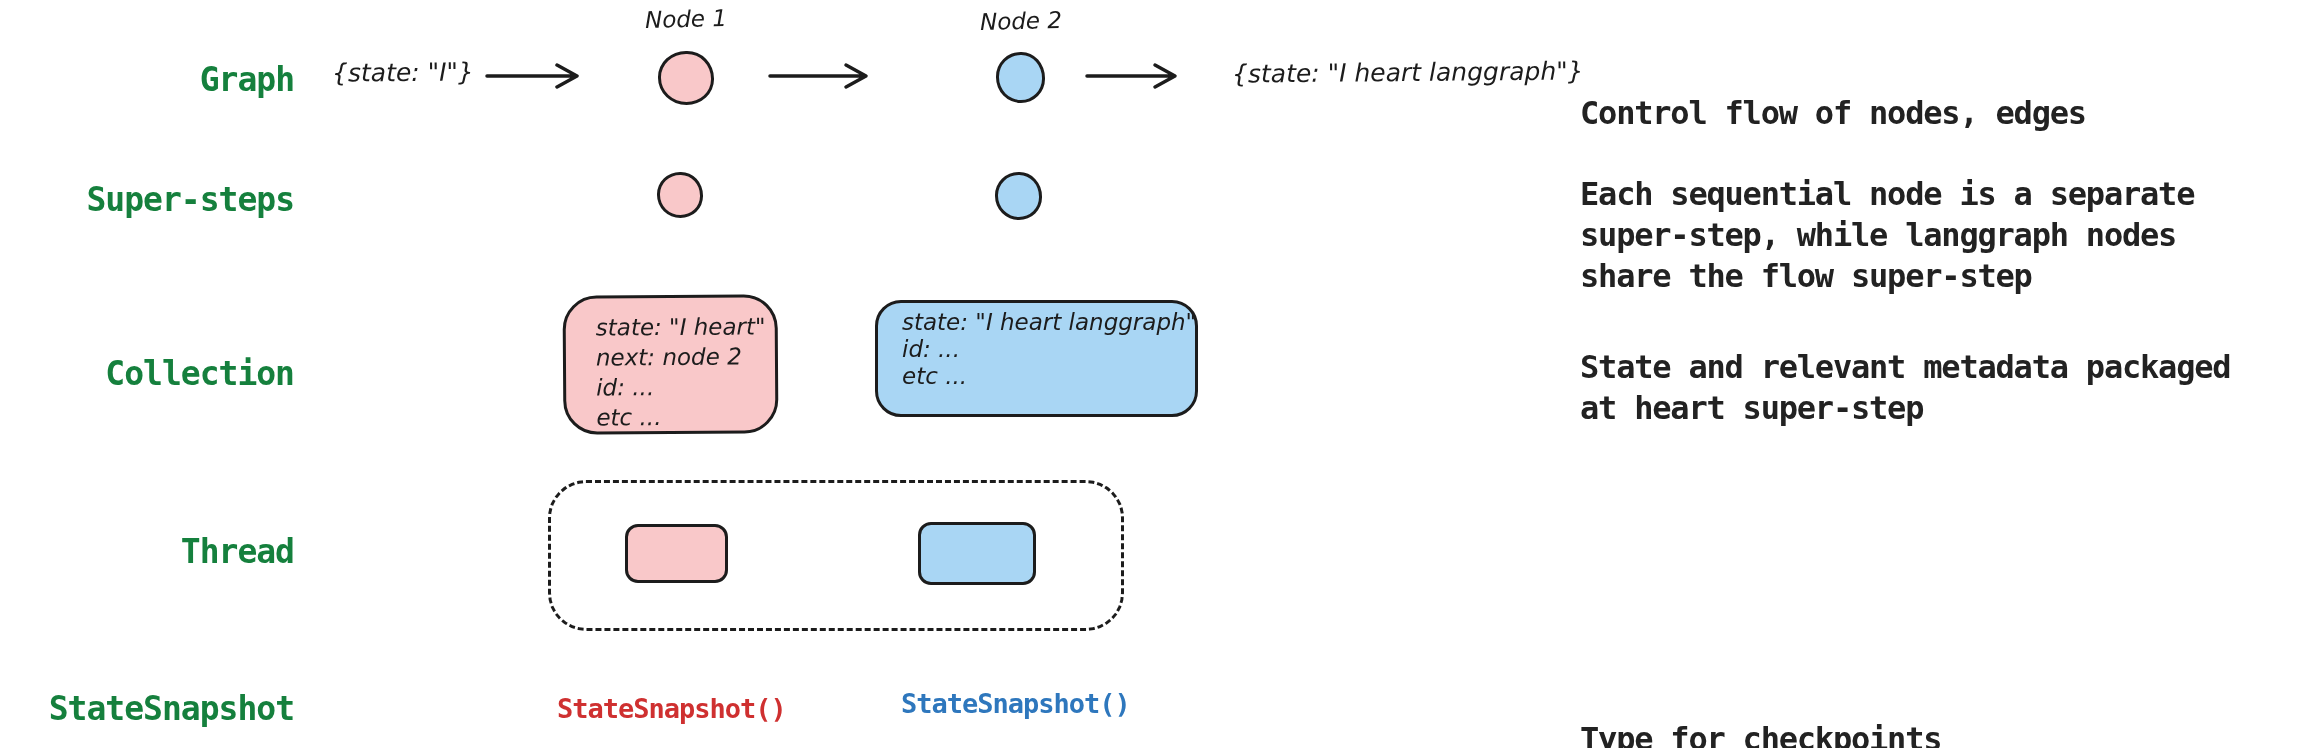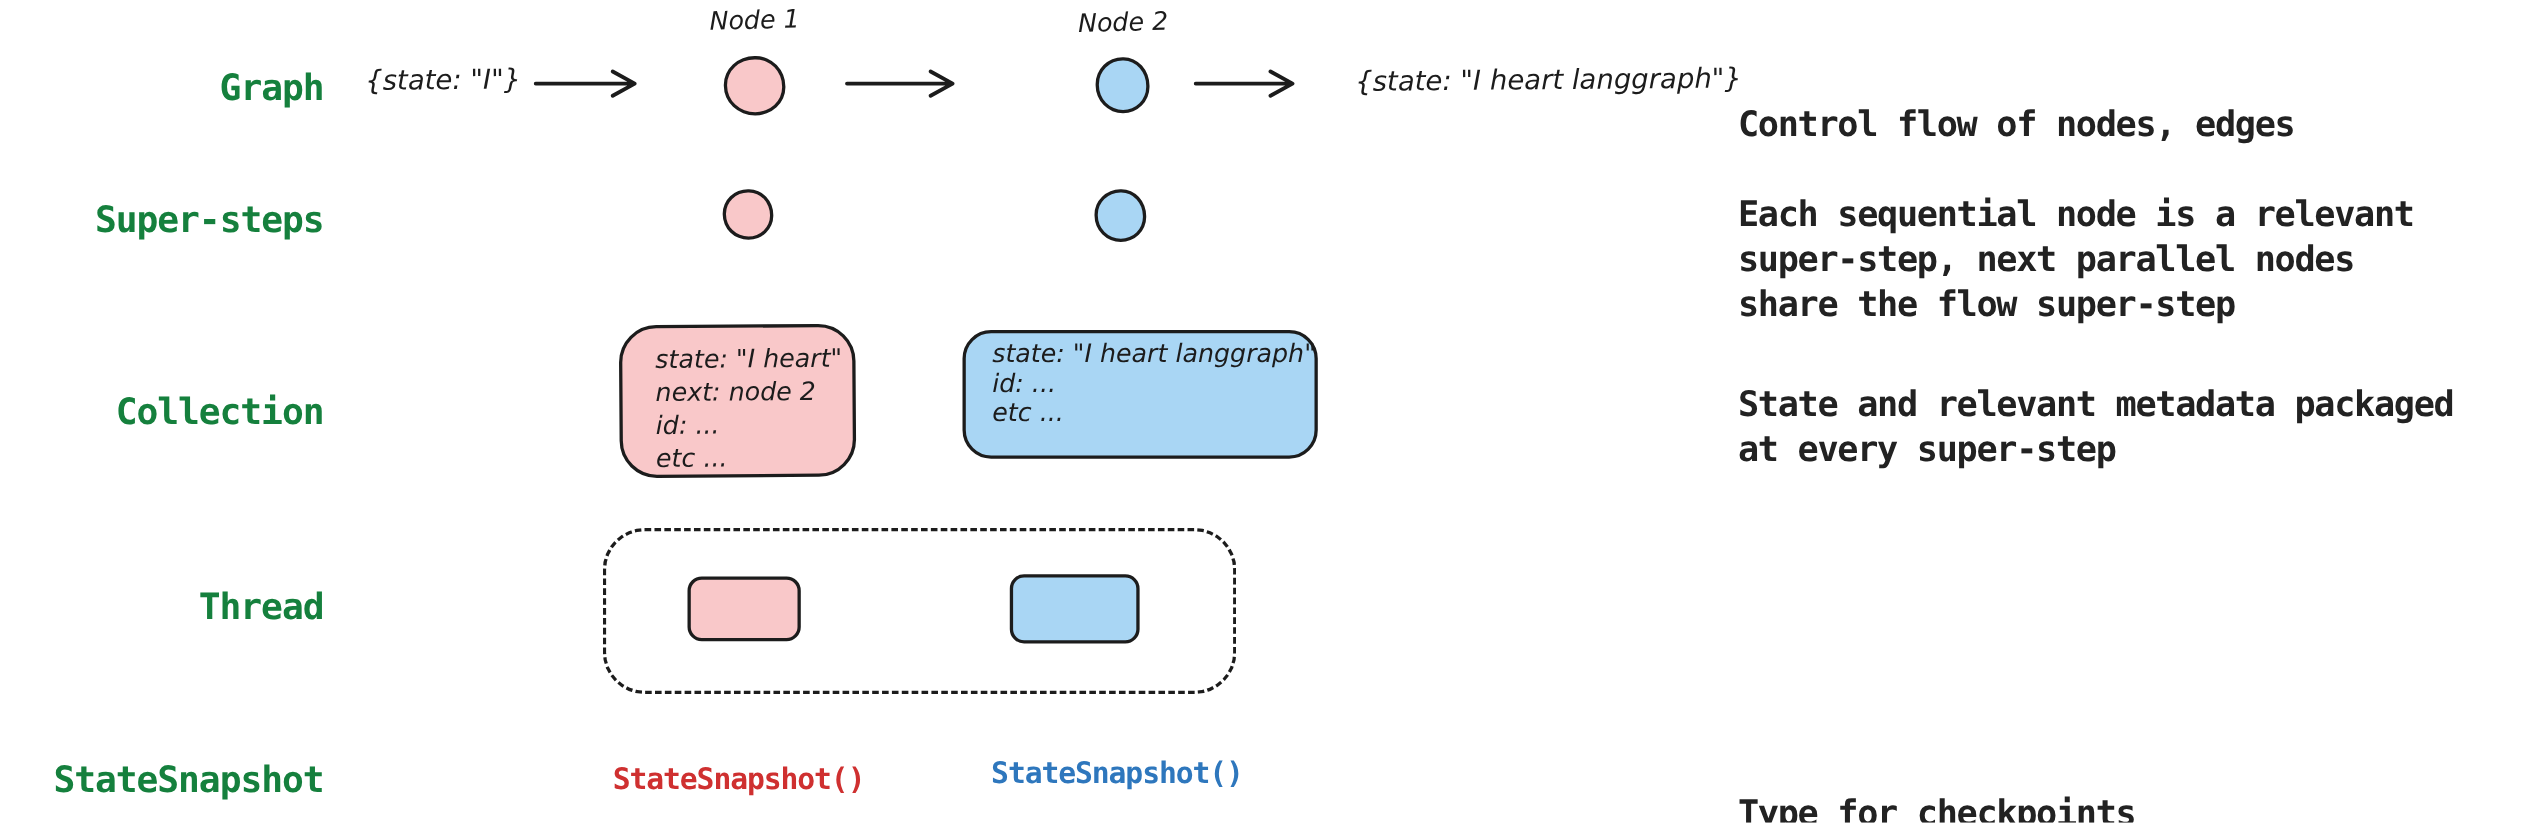--- a/index.html
+++ b/index.html
@@ -133,41 +133,41 @@
   </svg>
 
   <div class="hand state-text" style="left:1232px; top:58px">{state: "I heart langgraph"}</div>
 
   <div class="desc" style="top:61px">Control flow of nodes, edges</div>
 
   <div class="node-circle fill-pink" style="left:657px; top:172px; width:46px; height:46px"></div>
   <div class="node-circle fill-blue" style="left:995px; top:172px; width:47px; height:48px"></div>
 
   <div class="desc" style="top:142px">
-    <div class="desc-line">Each sequential node is a relevant</div>
-    <div class="desc-line">super-step, next parallel nodes</div>
+    <div class="desc-line">Each sequential node is a separate</div>
+    <div class="desc-line">super-step, while langgraph nodes</div>
     <div class="desc-line">share the flow super-step</div>
   </div>
 
   <div class="chk-box chk-pink fill-pink" style="left:563px; top:295px; width:215px; height:139px; transform:rotate(-0.4deg)">
     <div class="chk-line">state: "I heart"</div>
     <div class="chk-line">next: node 2</div>
     <div class="chk-line">id: ...</div>
     <div class="chk-line">etc ...</div>
   </div>
 
   <div class="chk-box chk-blue fill-blue" style="left:875px; top:300px; width:323px; height:117px">
     <div class="chk-line">state: "I heart langgraph"</div>
     <div class="chk-line">id: ...</div>
     <div class="chk-line">etc ...</div>
   </div>
 
   <div class="desc" style="top:315px">
     <div class="desc-line">State and relevant metadata packaged</div>
-    <div class="desc-line">at every super-step</div>
+    <div class="desc-line">at heart super-step</div>
   </div>
 
   <div class="thread-box" style="left:548px; top:480px; width:576px; height:151px"></div>
   <div class="thread-chip fill-pink" style="left:625px; top:524px; width:103px; height:59px"></div>
   <div class="thread-chip fill-blue" style="left:918px; top:522px; width:118px; height:63px"></div>
 
 
   <div class="snapshot-call" style="left:557px; top:692px; color:#cf3030">StateSnapshot()</div>
   <div class="snapshot-call" style="left:901px; top:687px; color:#2e77bd">StateSnapshot()</div>
 

